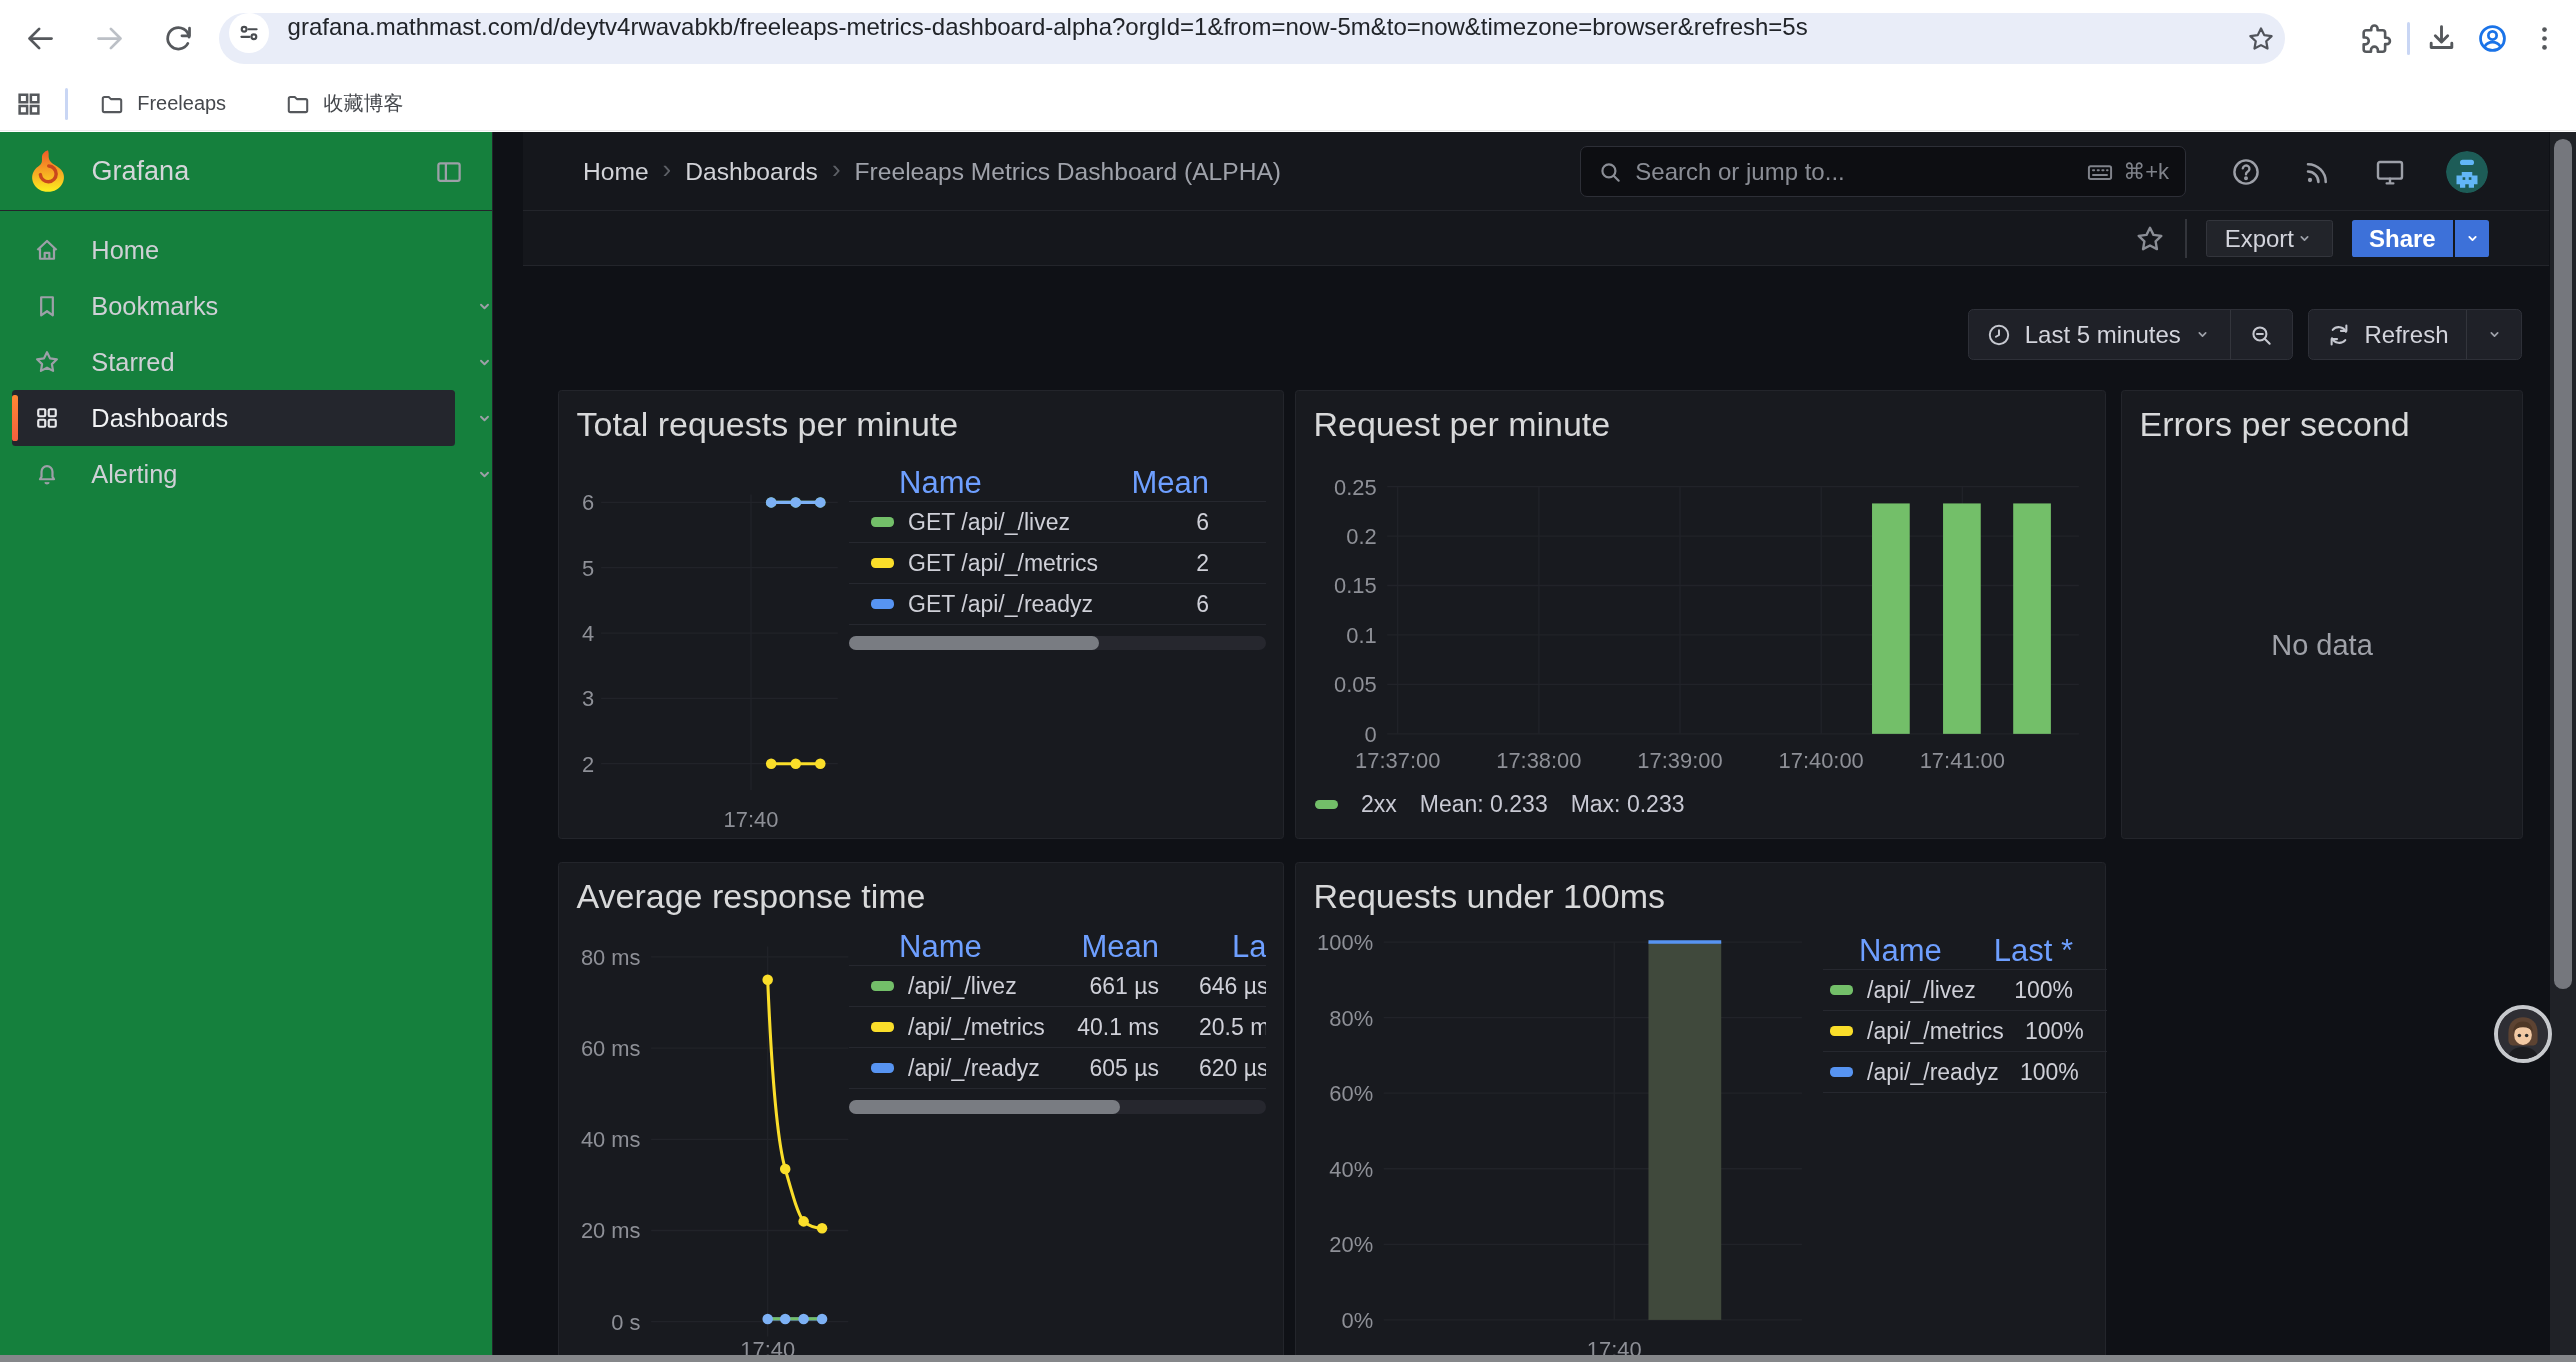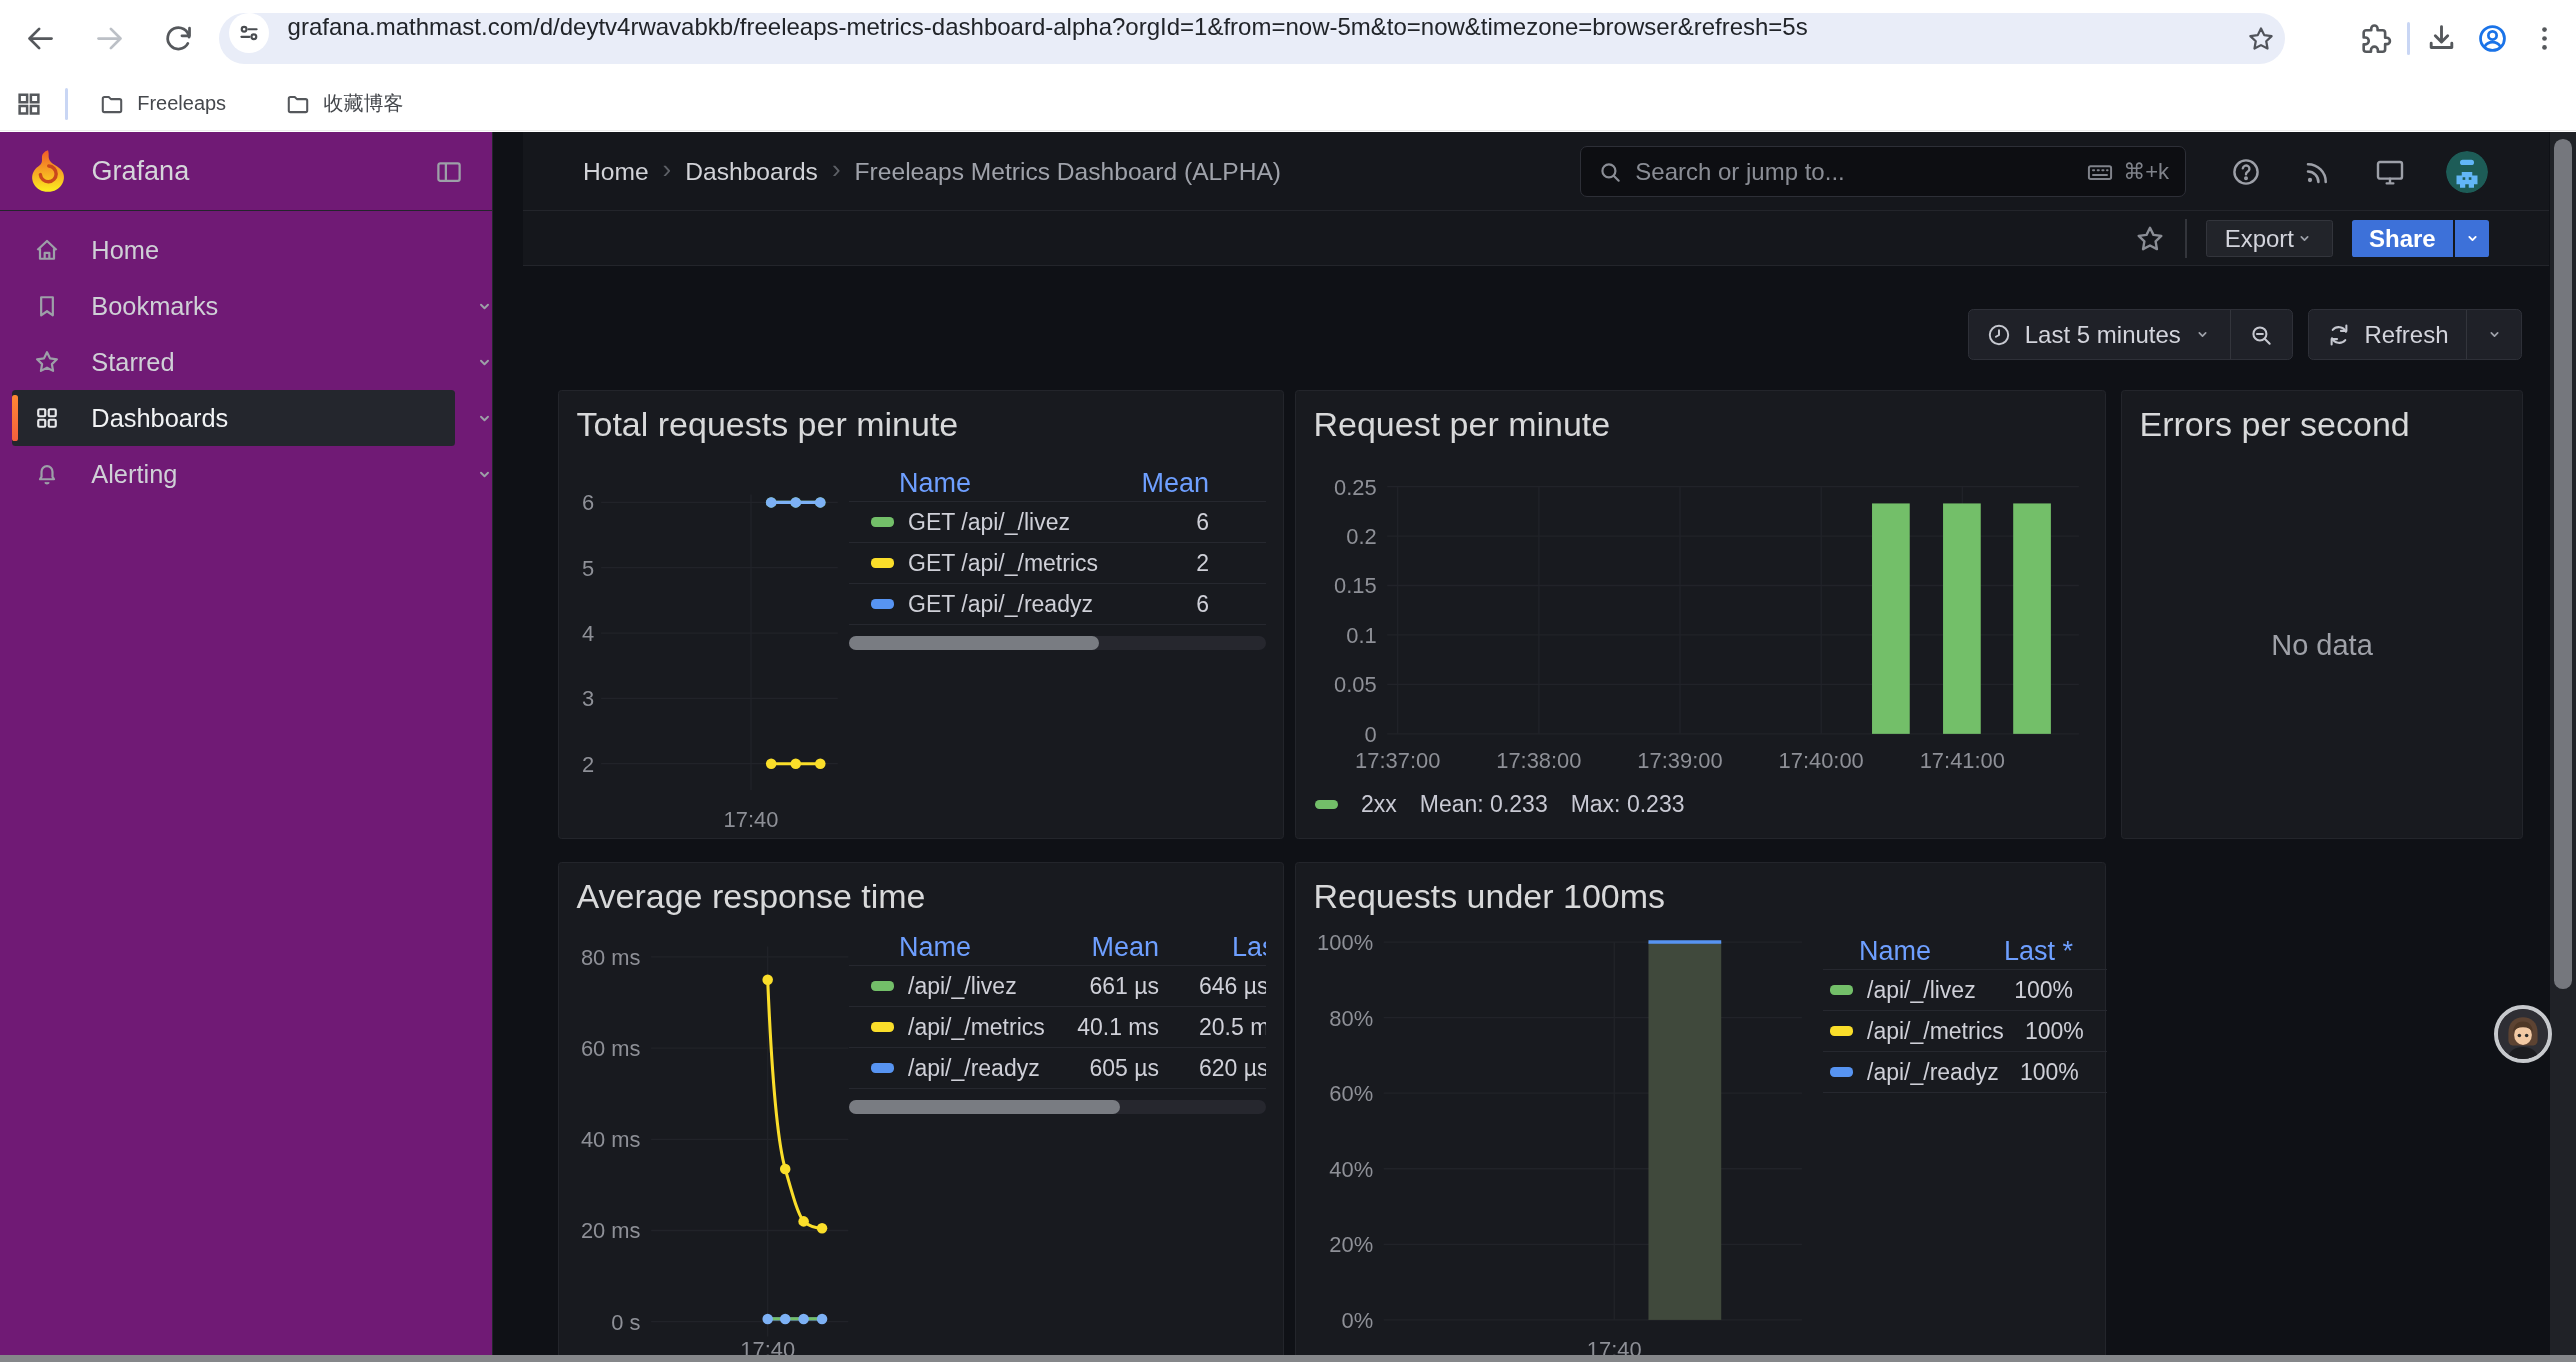--- a/index.html
+++ b/index.html
@@ -28,21 +28,21 @@
     display:flex; align-items:center; border-bottom:0.9px solid #ececec; }
   .bm-apps { width:58px; display:flex; justify-content:center; color:#55585c; }
   .bm-apps svg { width:30px; height:30px; }
   .bm-sep { width:2.6px; height:32px; background:#c9d6f4; border-radius:1.8px; margin:0 12.3px 0 7px; }
   .bm-item { display:flex; align-items:center; gap:12.3px; padding:7px 19px; border-radius:17.5px; color:#45484d; font-size:20px; }
   .bm-item svg { width:26px; height:26px; color:#55585c; }
 
   
   .app { position:absolute; left:0; top:132px; width:2576px; height:1231px; background:#0f1116; }
 
-  .sidebar { position:absolute; left:0; top:0; width:493px; height:1231px; background:#701a75; border-right:0.9px solid #23252b; }
+  .sidebar { position:absolute; left:0; top:0; width:493px; height:1231px; background:#15803d; border-right:0.9px solid #23252b; }
   .brand-row { position:absolute; left:0; top:0; width:100%; height:79px; border-bottom:0.9px solid #23252b;
     display:flex; align-items:center; }
   .glogo { width:46px; height:46px; margin-left:24.6px; flex:none; }
   .brand-label { margin-left:21px; font-size:27px; font-weight:500; color:#d5d6da; }
   .collapse-btn { position:absolute; right:26px; top:22px; width:35px; height:35px; color:#9da0a8;
     display:flex; align-items:center; justify-content:center; }
   .collapse-btn svg { width:30px; height:30px; }
   .nav-list { position:absolute; left:0; top:90px; width:100%; }
   .nav-item { position:relative; height:56px; width:443px; margin-left:12.3px; border-radius:3.5px;
     display:flex; align-items:center; color:#cfd0d6; }
@@ -95,21 +95,21 @@
   .tb-seg .chev { width:19px; height:19px; color:#9da0a8; }
 
   .panel { position:absolute; background:#181a1f; border:0.9px solid #23252b; border-radius:3.5px; }
   .panel-title { position:absolute; left:17.5px; top:14px; font-size:34px; font-weight:500; color:#d8d9da; white-space:nowrap; }
   .chart { position:absolute; left:0; top:0; }
   .tick { font-size:25px; fill:#8e9097; font-family:"Liberation Sans",sans-serif; }
   .no-data { position:absolute; left:0; right:0; top:238px; text-align:center; font-size:29px; color:#9fa1a8; }
 
   .legend { position:absolute; overflow:hidden; }
   .lg-head, .lg-row { display:grid; align-items:center; }
-  .lg-head { height:37px; border-bottom:0.9px solid #26282f; color:#6e9fff; font-size:27px; font-weight:500; }
+  .lg-head { height:37px; border-bottom:0.9px solid #26282f; color:#6e9fff; font-size:31px; font-weight:500; }
   .lg-row { height:41px; border-bottom:0.9px solid #26282f; color:#cfd0d8; font-size:23px; }
   .lg-name { display:flex; align-items:center; gap:14px; padding-left:22px; white-space:nowrap; }
   .swatch { width:23px; height:9.6px; border-radius:4.4px; flex:none; }
   .num { text-align:right; white-space:nowrap; }
   .p1-grid { grid-template-columns:1fr 153px; }
   .p1-grid .num { padding-right:57px; }
   .p4-grid { grid-template-columns:185px 125px 181px; width:491px; }
   .p4-grid .last { padding-left:40px; text-align:left; white-space:nowrap; }
   .p4-grid .last.hd { padding-left:73px; }
   .p5-grid { grid-template-columns:1fr 114px; }

